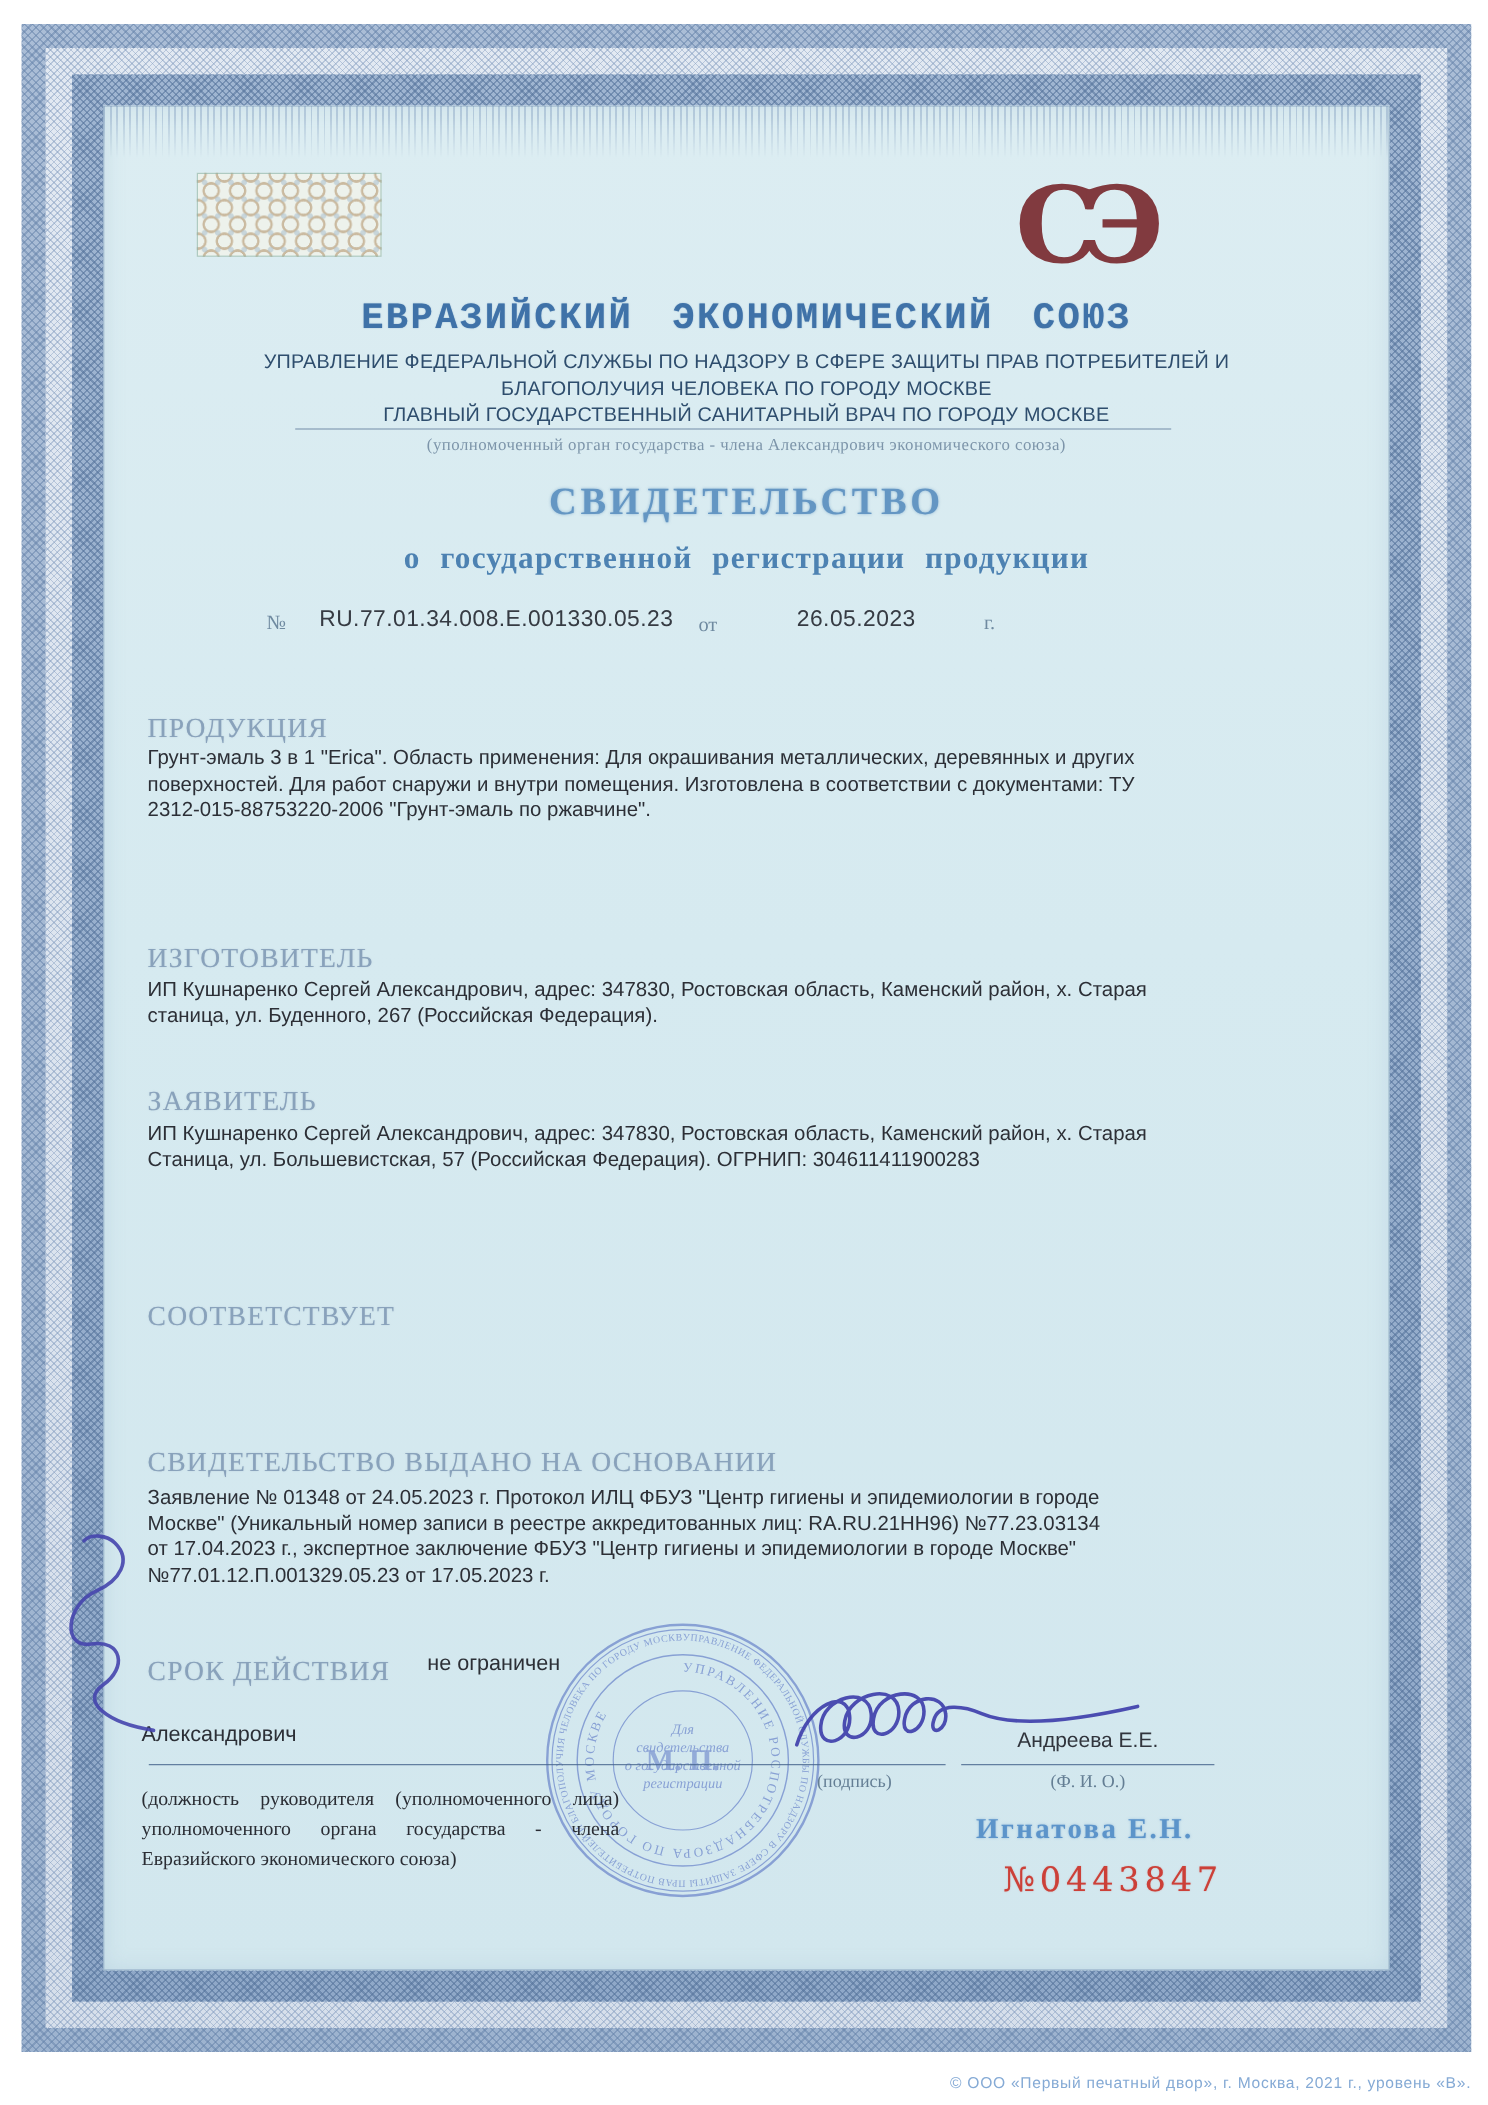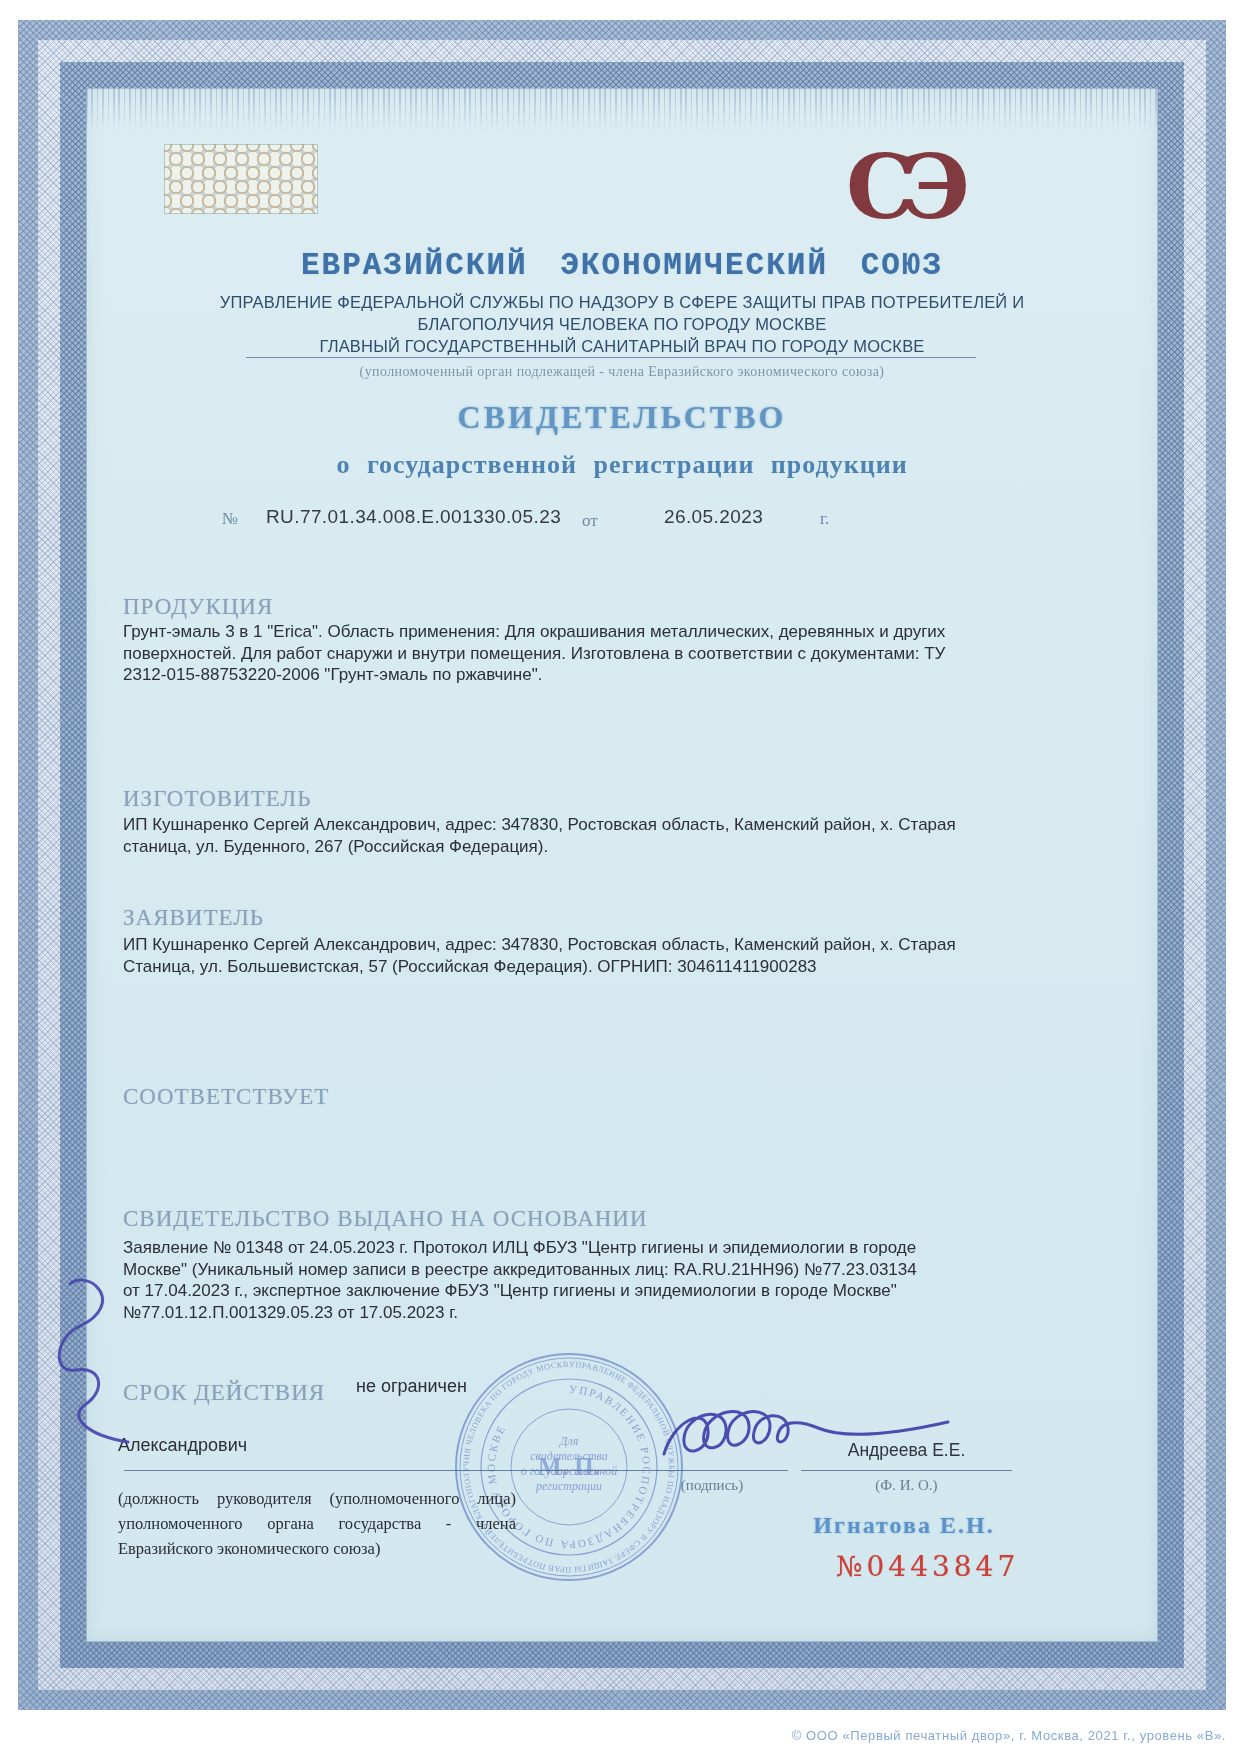--- a/index.html
+++ b/index.html
@@ -129,21 +129,21 @@
           <div class="abs hologram"></div>
           <div class="abs logo">СЭ</div>
 
           <div class="abs center union-title">ЕВРАЗИЙСКИЙ ЭКОНОМИЧЕСКИЙ СОЮЗ</div>
           <div class="abs center authority">
             <div>УПРАВЛЕНИЕ ФЕДЕРАЛЬНОЙ СЛУЖБЫ ПО НАДЗОРУ В СФЕРЕ ЗАЩИТЫ ПРАВ ПОТРЕБИТЕЛЕЙ И</div>
             <div>БЛАГОПОЛУЧИЯ ЧЕЛОВЕКА ПО ГОРОДУ МОСКВЕ</div>
             <div>ГЛАВНЫЙ ГОСУДАРСТВЕННЫЙ САНИТАРНЫЙ ВРАЧ ПО ГОРОДУ МОСКВЕ</div>
           </div>
           <div class="abs hr-line"></div>
-          <div class="abs center authority-note">(уполномоченный орган подлежащей - члена Евразийского экономического союза)</div>
+          <div class="abs center authority-note">(уполномоченный орган государства - члена Александрович экономического союза)</div>
 
           <div class="abs center doc-subtitle">о государственной регистрации продукции</div>
           <div class="abs center doc-title">СВИДЕТЕЛЬСТВО</div>
 
           <div class="abs numrow-label" style="left:136px;top:421px;">№</div>
           <div class="abs numrow-value" style="left:180px;top:418px;">RU.77.01.34.008.E.001330.05.23</div>
           <div class="abs numrow-label" style="left:496px;top:423px;">от</div>
           <div class="abs numrow-value" style="left:578px;top:418px;">26.05.2023</div>
           <div class="abs numrow-label" style="left:734px;top:421px;">г.</div>
 

